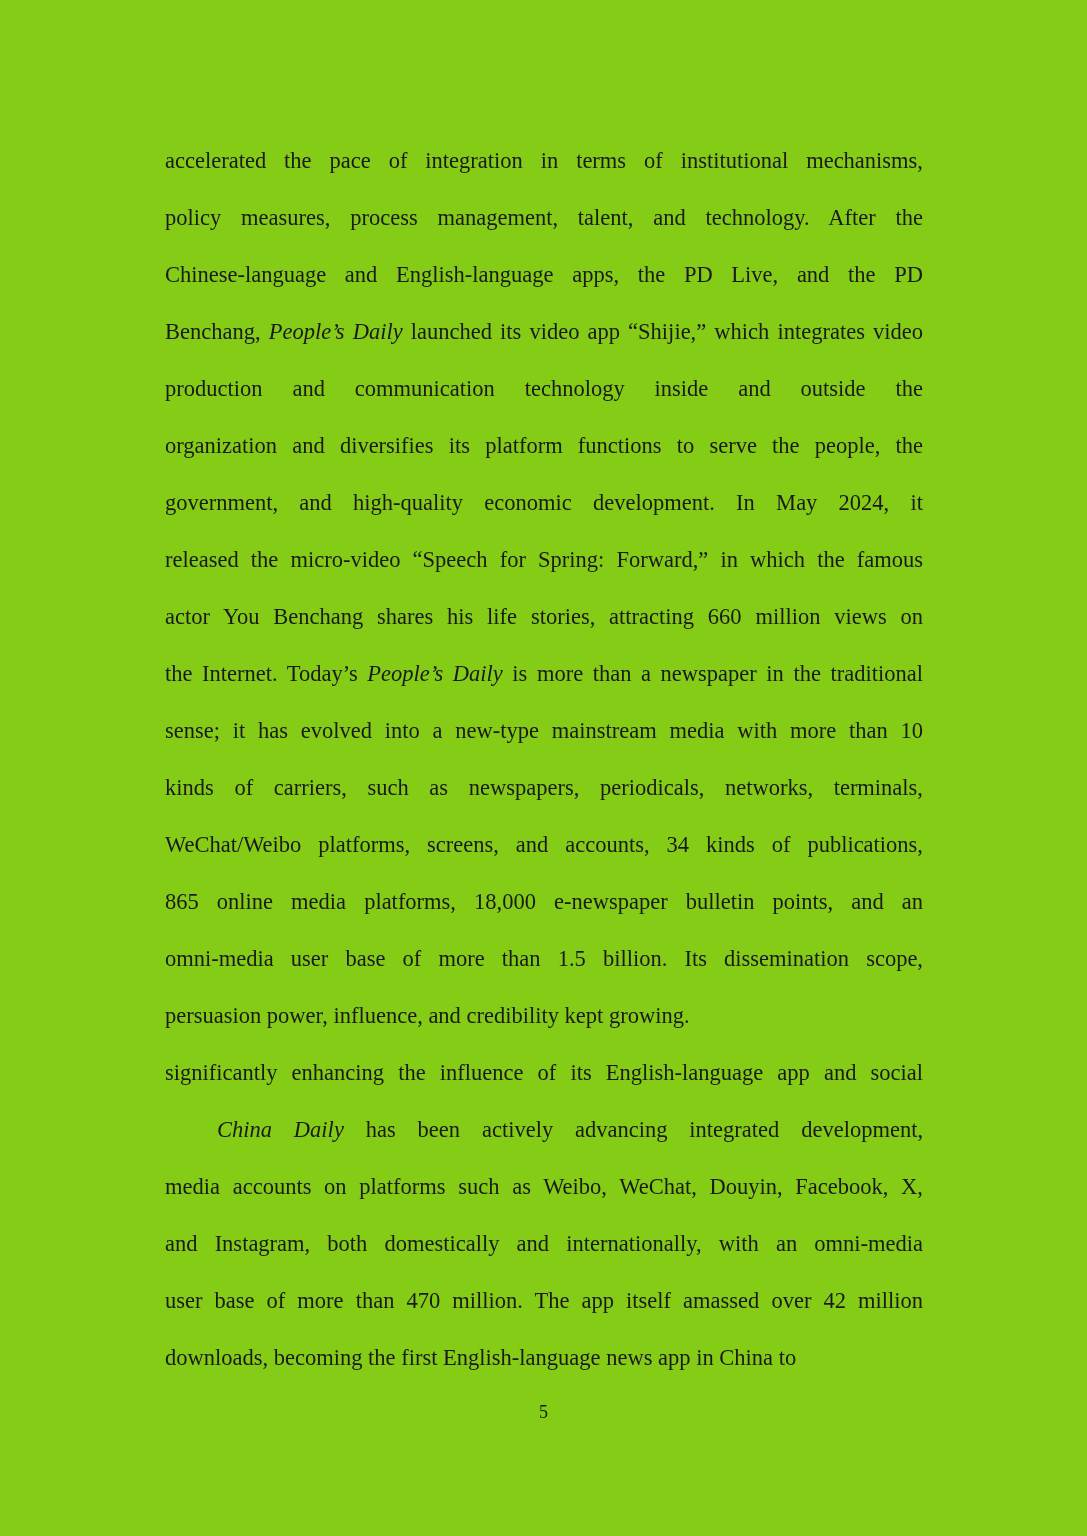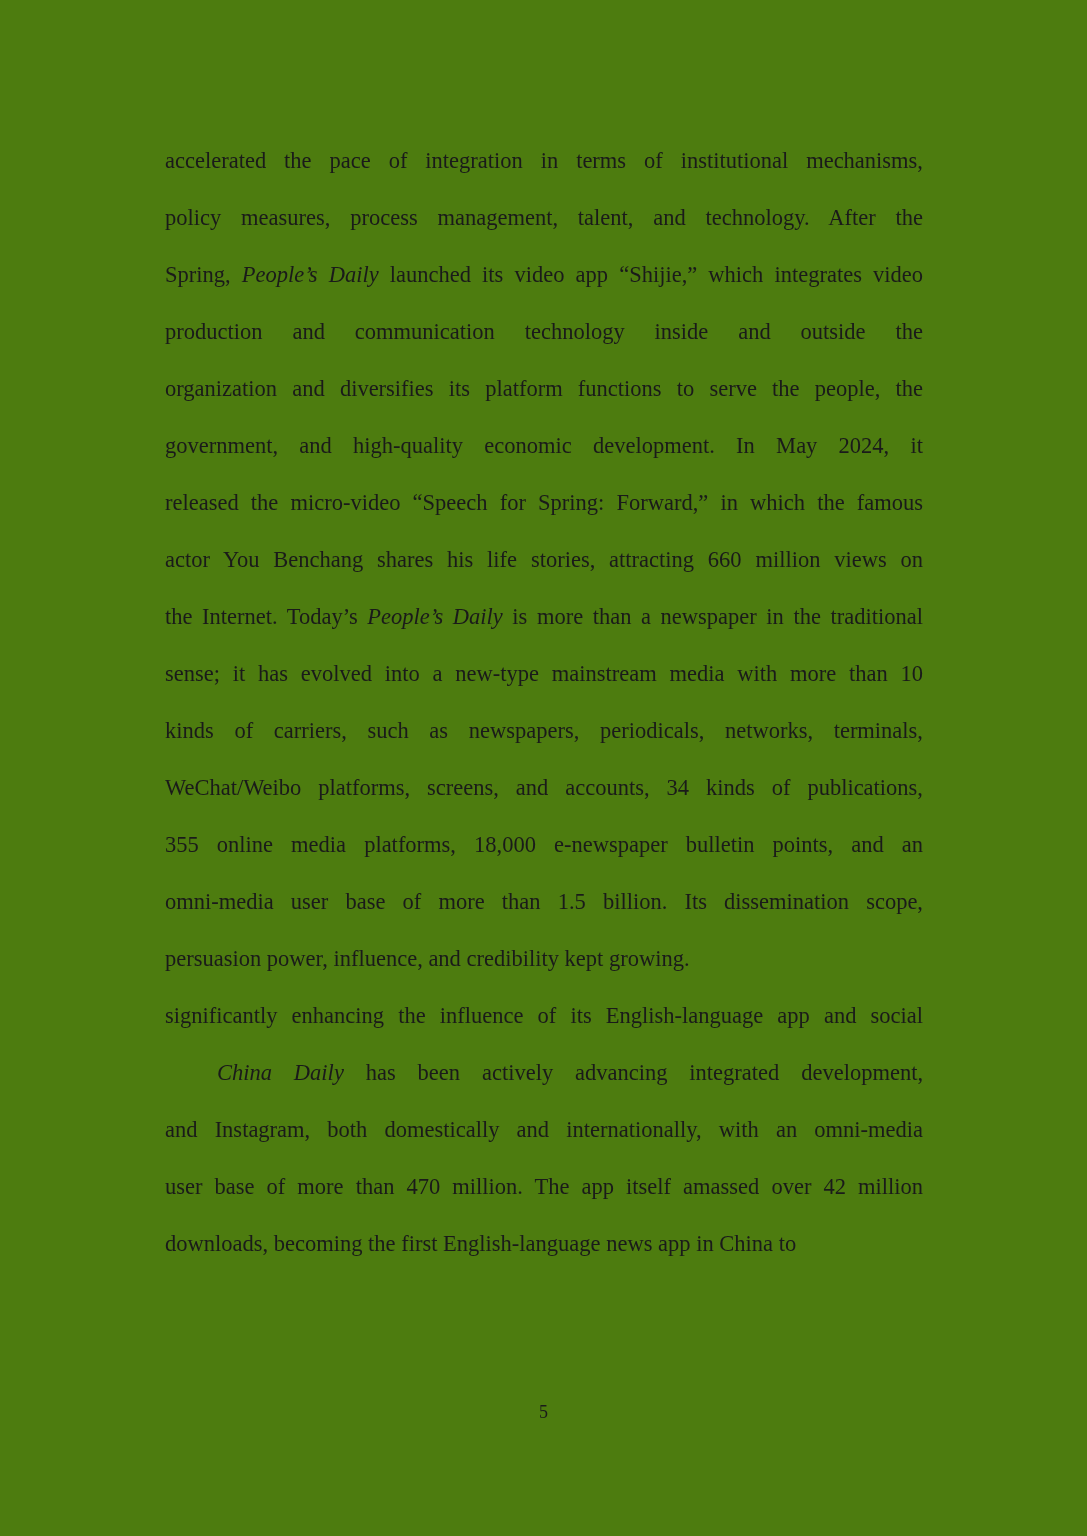--- a/index.html
+++ b/index.html
@@ -13,21 +13,21 @@
       position: relative;
       overflow: hidden;
       font-family: "Liberation Serif", "DejaVu Serif", serif;
       color: #1a1a1a;
     }
     .page {
       position: absolute;
       left: 0; top: 0;
       width: 1087px;
       height: 1536px;
-      background: #4d7c0f;
+      background: #84cc16;
     }
     .text-block {
       position: absolute;
       left: 165px;
       top: 141px;
       width: 758px;
     }
     .line {
       display: block;
       height: 57px;
@@ -72,21 +72,24 @@
 <div class="page">
   <div class="text-block" id="text-block">
       <div>
         <div class="line">
           <span class="line-inner"><span>accelerated the pace of integration in terms of institutional mechanisms,</span></span>
         </div>
         <div class="line">
           <span class="line-inner"><span>policy measures, process management, talent, and technology. After the</span></span>
         </div>
         <div class="line">
-          <span class="line-inner"><span>Spring, </span><em>People’s Daily</em><span> launched its video app “Shijie,” which integrates video</span></span>
+          <span class="line-inner"><span>Chinese-language and English-language apps, the PD Live, and the PD</span></span>
+        </div>
+        <div class="line">
+          <span class="line-inner"><span>Benchang, </span><em>People’s Daily</em><span> launched its video app “Shijie,” which integrates video</span></span>
         </div>
         <div class="line">
           <span class="line-inner"><span>production and communication technology inside and outside the</span></span>
         </div>
         <div class="line">
           <span class="line-inner"><span>organization and diversifies its platform functions to serve the people, the</span></span>
         </div>
         <div class="line">
           <span class="line-inner"><span>government, and high-quality economic development. In May 2024, it</span></span>
         </div>
@@ -102,37 +105,40 @@
         <div class="line">
           <span class="line-inner"><span>sense; it has evolved into a new-type mainstream media with more than 10</span></span>
         </div>
         <div class="line">
           <span class="line-inner"><span>kinds of carriers, such as newspapers, periodicals, networks, terminals,</span></span>
         </div>
         <div class="line">
           <span class="line-inner"><span>WeChat/Weibo platforms, screens, and accounts, 34 kinds of publications,</span></span>
         </div>
         <div class="line">
-          <span class="line-inner"><span>355 online media platforms, 18,000 e-newspaper bulletin points, and an</span></span>
+          <span class="line-inner"><span>865 online media platforms, 18,000 e-newspaper bulletin points, and an</span></span>
         </div>
         <div class="line">
           <span class="line-inner"><span>omni-media user base of more than 1.5 billion. Its dissemination scope,</span></span>
         </div>
         <div class="line last">
           <span class="line-inner"><span>persuasion power, influence, and credibility kept growing.</span></span>
         </div>
       </div>
       <div>
         <div class="line">
           <span class="line-inner"><span>significantly enhancing the influence of its English-language app and social</span></span>
         </div>
         <div class="line indent">
           <span class="line-inner"><em>China Daily</em><span> has been actively advancing integrated development,</span></span>
         </div>
         <div class="line">
+          <span class="line-inner"><span>media accounts on platforms such as Weibo, WeChat, Douyin, Facebook, X,</span></span>
+        </div>
+        <div class="line">
           <span class="line-inner"><span>and Instagram, both domestically and internationally, with an omni-media</span></span>
         </div>
         <div class="line">
           <span class="line-inner"><span>user base of more than 470 million. The app itself amassed over 42 million</span></span>
         </div>
         <div class="line last">
           <span class="line-inner"><span>downloads, becoming the first English-language news app in China to</span></span>
         </div>
       </div>
     </div>

